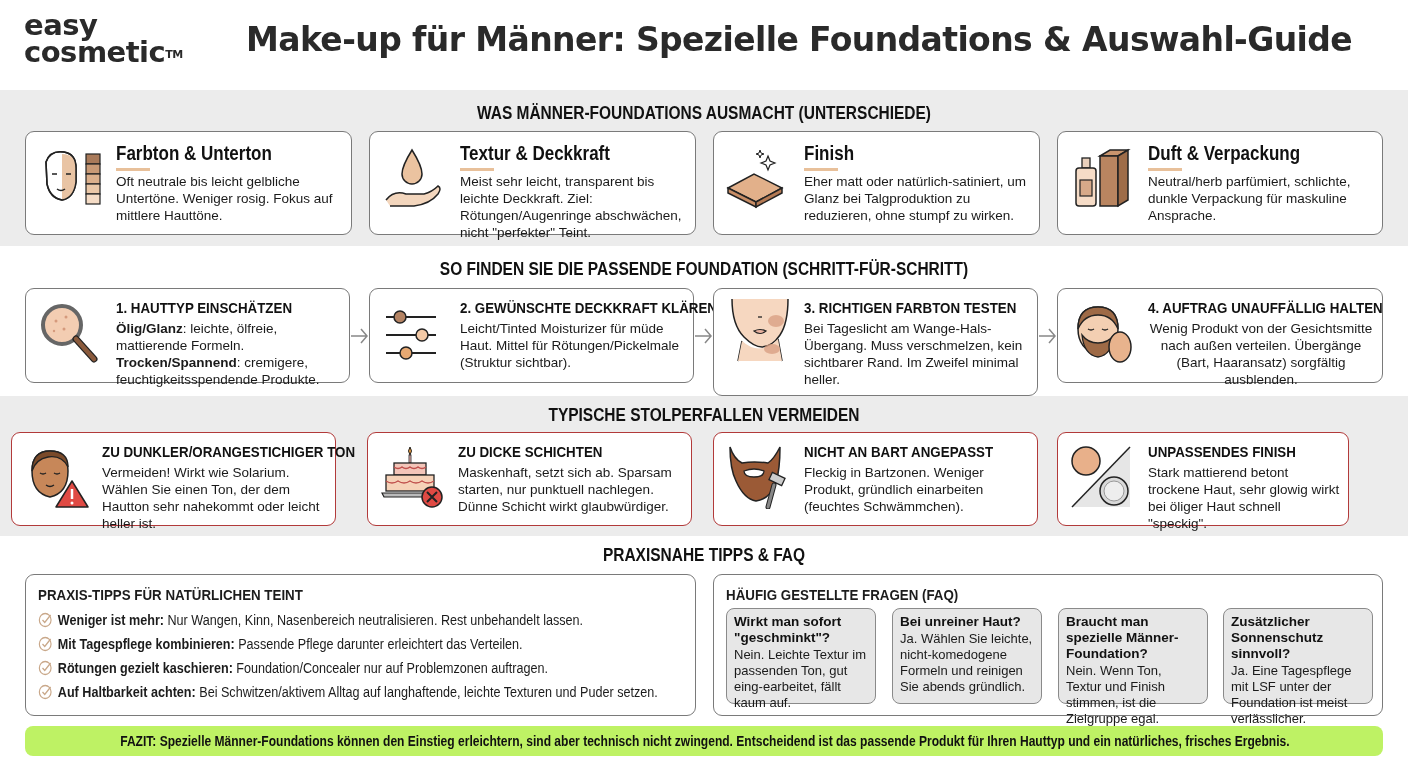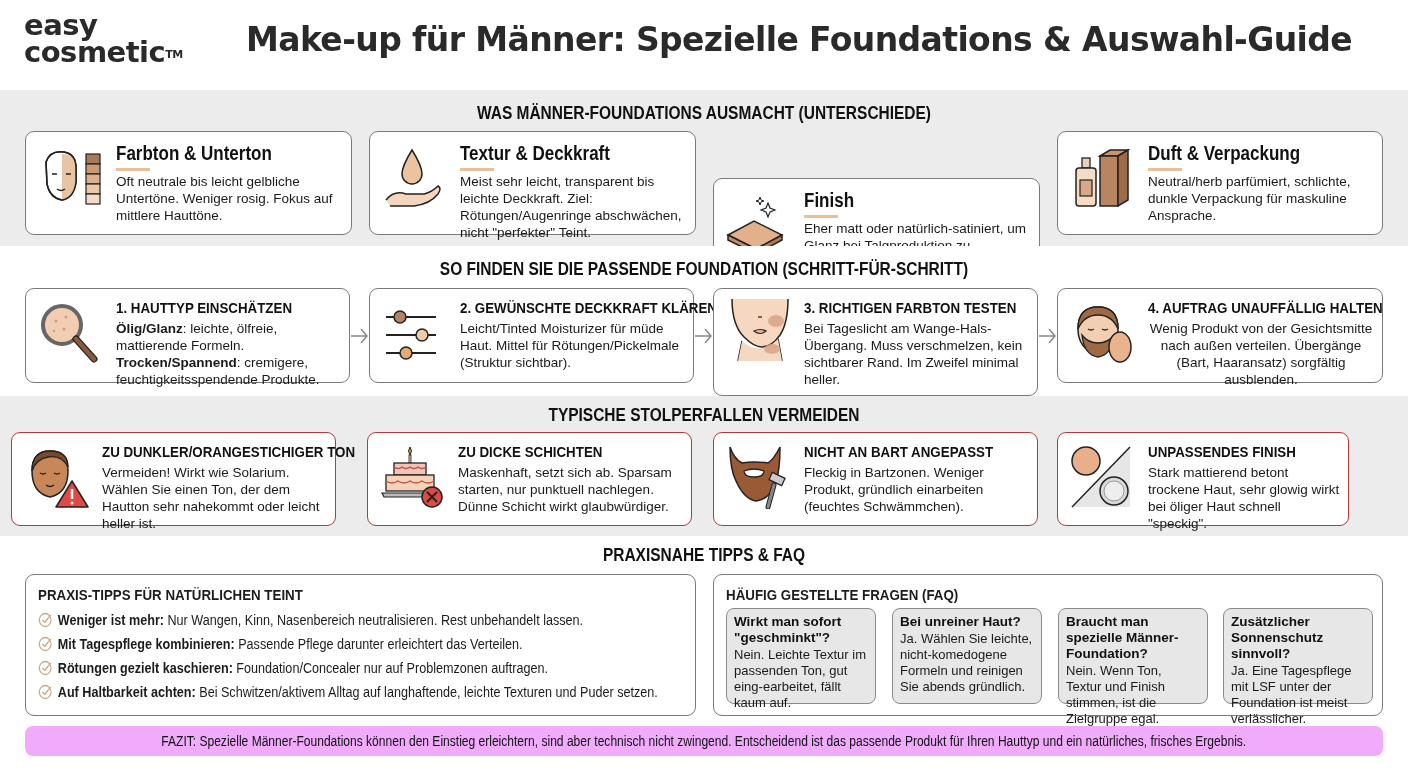--- a/index.html
+++ b/index.html
@@ -37,21 +37,21 @@
   .tip { position: absolute; left: 12px; font-size: 14px; white-space: nowrap; transform: scaleX(0.9); transform-origin: left; }
   .tip .check { display: inline-block; width: 16px; height: 16px; vertical-align: -3px; margin-right: 6px; }
   .tip b { font-weight: bold; }
 
   .faq-box { position: absolute; left: 713px; top: 574px; width: 670px; height: 142px; background: #fff; border: 1.5px solid #7a7a7a; border-radius: 9px; }
   .faq-title { position: absolute; left: 12px; top: 11px; font-weight: bold; font-size: 15.5px; transform: scaleX(0.86); transform-origin: left; white-space: nowrap; }
   .faq { position: absolute; top: 33px; width: 150px; height: 96px; background: #e7e7e7; border: 1.5px solid #8a8a8a; border-radius: 8px; padding: 5px 7px; }
   .faq .q { font-weight: bold; font-size: 13.5px; line-height: 16px; color: #111; }
   .faq .a { font-size: 13px; line-height: 16px; color: #1a1a1a; margin-top: 1px; }
 
-  .fazit { position: absolute; left: 25px; top: 726px; width: 1358px; height: 30px; background: #f0abfc; border-radius: 8px; text-align: center; font-weight: normal; font-size: 14px; line-height: 30px; color: #111; white-space: nowrap; }
+  .fazit { position: absolute; left: 25px; top: 726px; width: 1358px; height: 30px; background: #bef264; border-radius: 8px; text-align: center; font-weight: bold; font-size: 14px; line-height: 30px; color: #111; white-space: nowrap; }
   .fazit span { display: inline-block; transform: scaleX(0.86); }
 </style>
 </head>
 <body>
 
 <div class="header">
   <div class="logo">
     <div>easy</div>
     <div><span>cosmetic</span><sup>TM</sup></div>
   </div>
@@ -81,21 +81,21 @@
   <div class="card feat" style="left:369px;top:41px;width:327px;height:104px;">
     <svg class="icon" viewBox="0 0 70 70">
       <path d="M32 6 Q22 22 22 30 A10 10 0 0 0 42 30 Q42 22 32 6 Z" fill="#ebc3a0" stroke="#222" stroke-width="1.5"></path>
       <path d="M6 56 Q14 46 26 50 L44 50 Q52 48 58 42 Q62 44 58 50 Q50 60 34 62 Q18 62 10 62" fill="#f3d6bd" stroke="#222" stroke-width="1.5"></path>
     </svg>
     <div class="c-title">Textur &amp; Deckkraft</div>
     <div class="accent-line"></div>
     <div class="c-text">Meist sehr leicht, transparent bis leichte Deckkraft. Ziel: Rötungen/Augenringe abschwächen, nicht "perfekter" Teint.</div>
   </div>
 
-  <div class="card feat" style="left:713px;top:41px;width:327px;height:104px;margin-top:47px;">
+  <div class="card feat" style="left:713px;top:41px;width:327px;height:104px;">
     <svg class="icon" viewBox="0 0 70 70">
       <path d="M4 44 L30 30 L58 44 L32 58 Z" fill="#e2b08a" stroke="#222" stroke-width="1.5"></path>
       <path d="M4 44 L4 49 L32 63 L32 58 Z" fill="#c98e66" stroke="#222" stroke-width="1.5"></path>
       <path d="M32 58 L32 63 L58 49 L58 44 Z" fill="#b57a54" stroke="#222" stroke-width="1.5"></path>
       <path d="M44 12 l2 5 5 2 -5 2 -2 5 -2 -5 -5 -2 5 -2 Z" fill="#fff" stroke="#222" stroke-width="1.2"></path>
       <path d="M36 6 l1 3 3 1 -3 1 -1 3 -1 -3 -3 -1 3 -1 Z" fill="#fff" stroke="#222" stroke-width="1"></path>
     </svg>
     <div class="c-title">Finish</div>
     <div class="accent-line"></div>
     <div class="c-text">Eher matt oder natürlich-satiniert, um Glanz bei Talgproduktion zu reduzieren, ohne stumpf zu wirken.</div>

